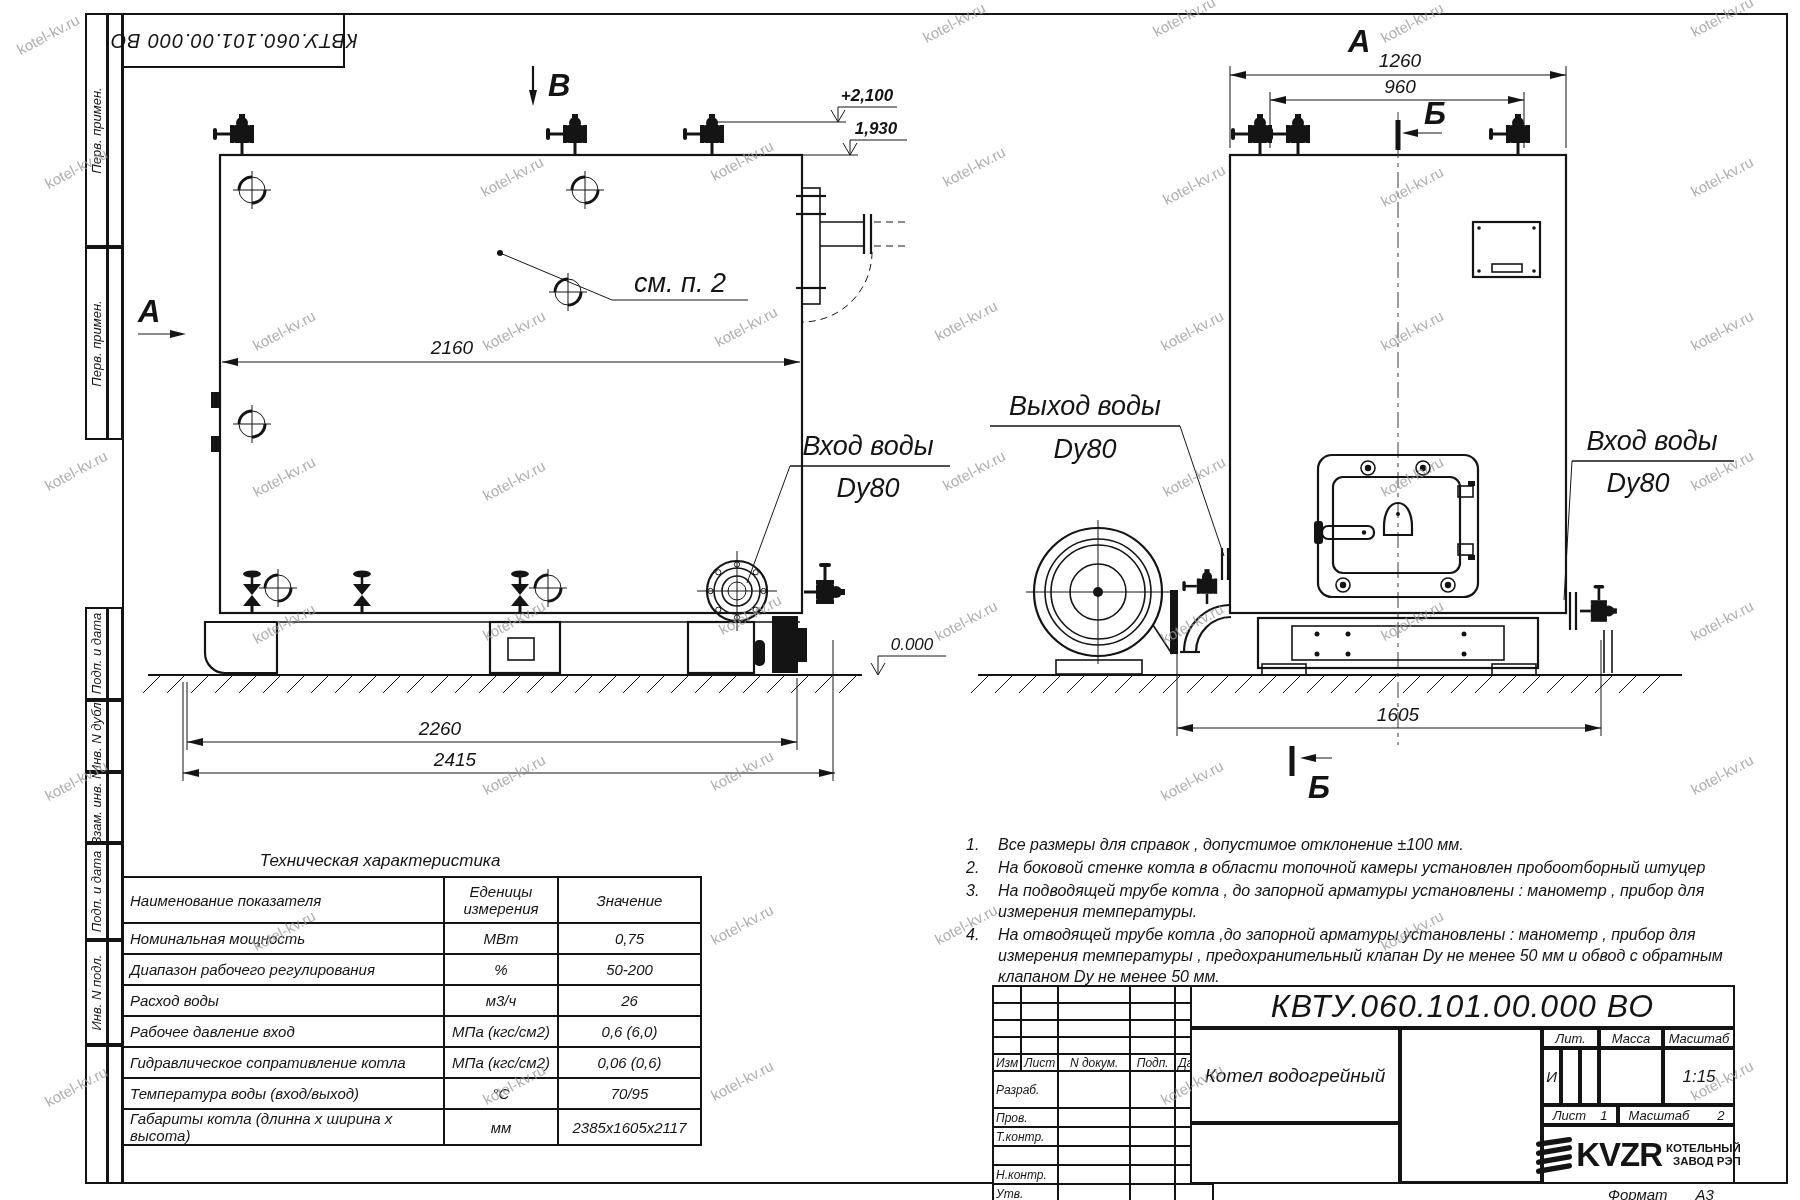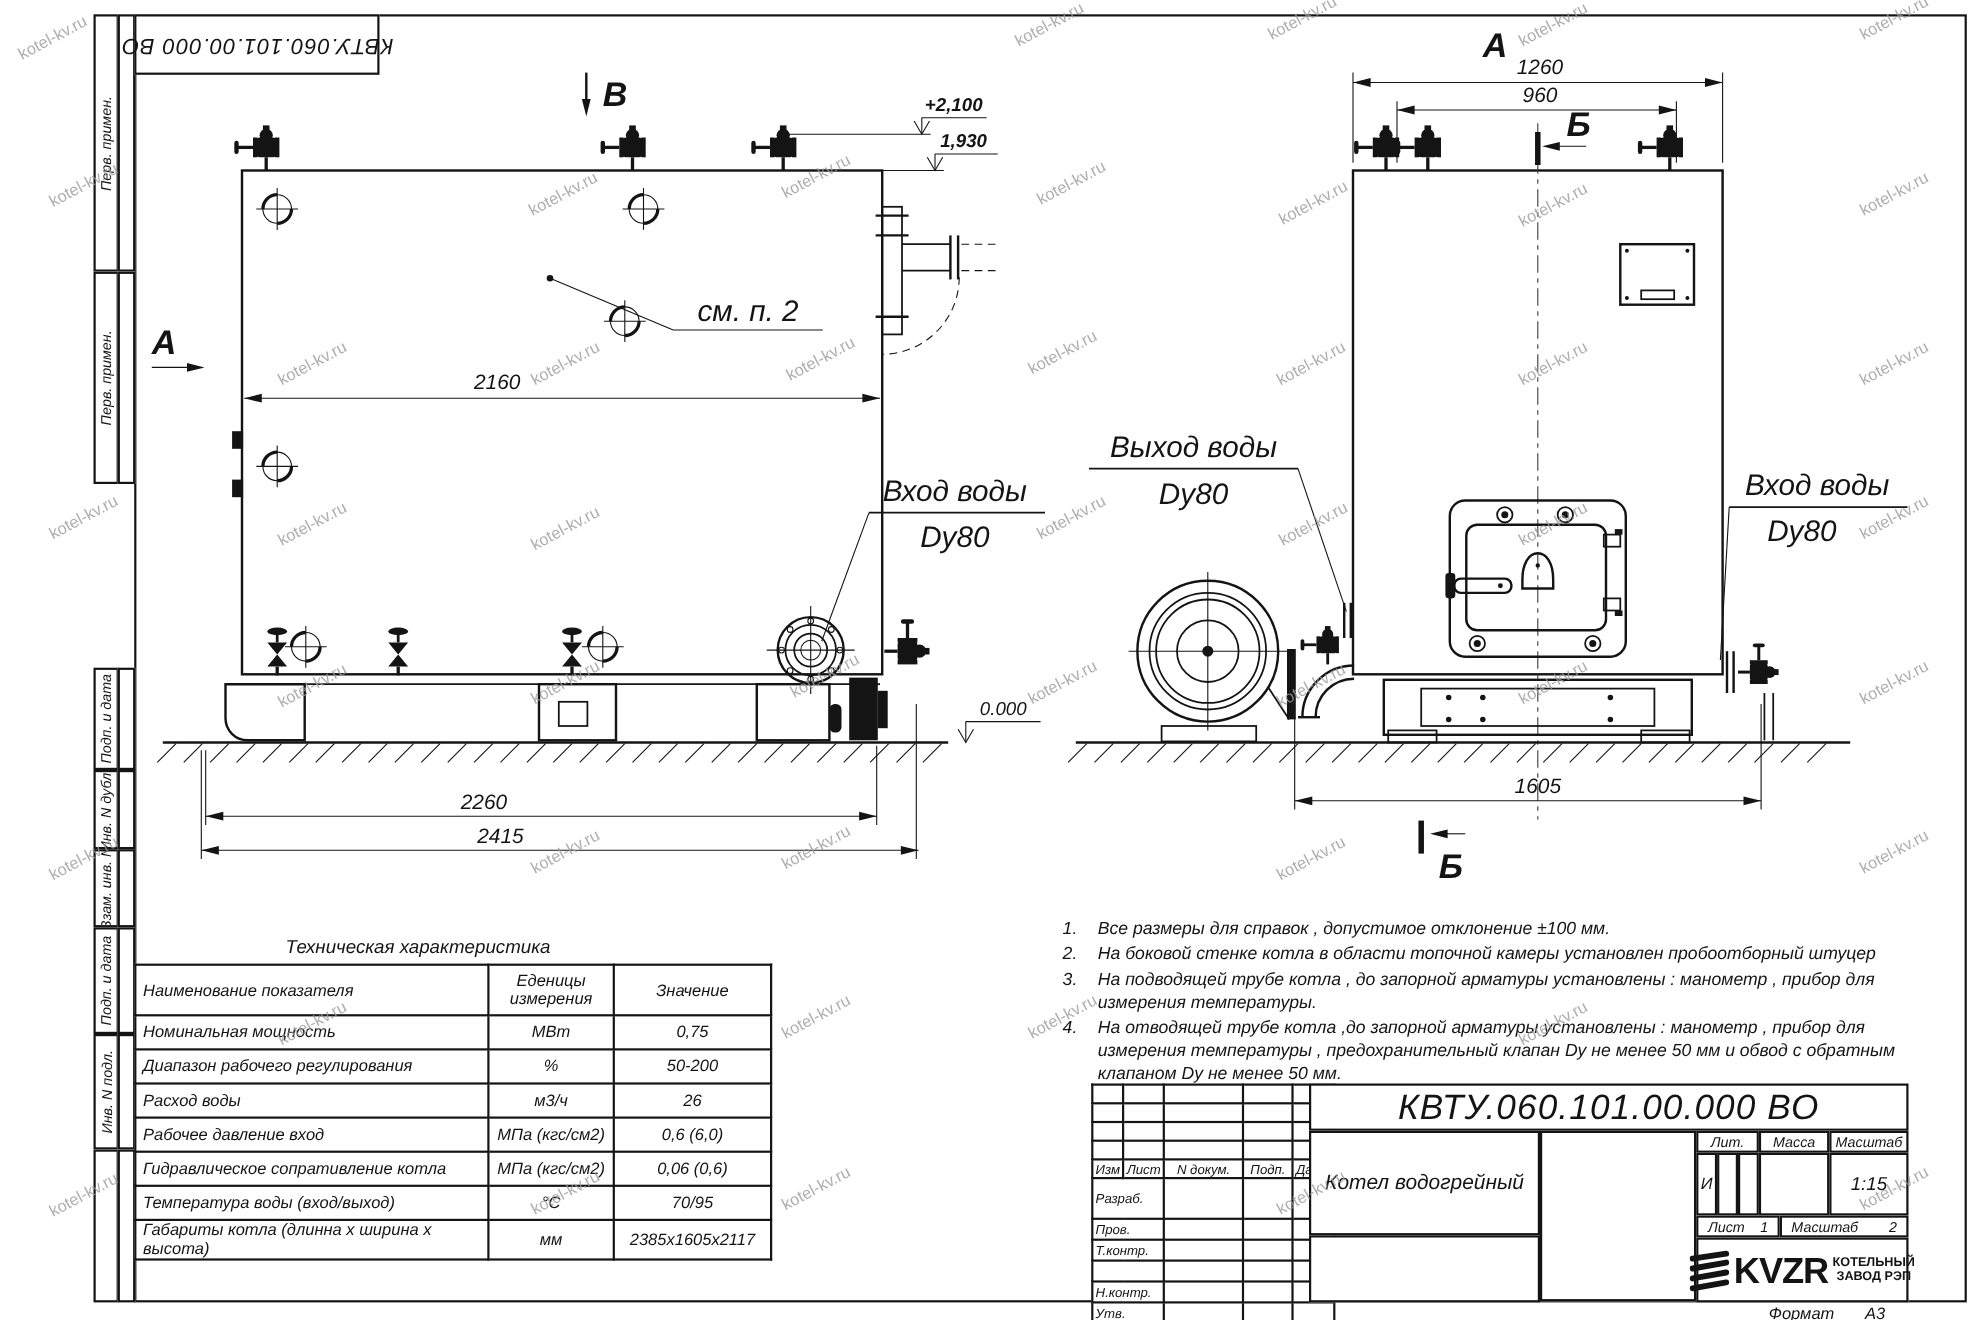--- a/index.html
+++ b/index.html
@@ -39,21 +39,21 @@
   table.spec tr.hd td{height:44px;text-align:center}
   td.cc{text-align:center}
   
   .tb{position:absolute;box-sizing:border-box;border:2px solid #141414;background:#fff;z-index:4;
       display:flex;align-items:center;justify-content:center;font-style:italic}
   table.rev{position:absolute;left:992px;top:985px;border-collapse:collapse;z-index:4;background:#fff}
   table.rev td{border:2px solid #141414;font-style:italic;font-size:12px;padding:0 2px;text-align:center}
   .fmt{position:absolute;left:1608px;top:1186px;display:flex;gap:28px;font-style:italic;font-size:15px;z-index:4}
   .logoRow{display:flex;align-items:center;gap:4px}
   .kvzr{font-weight:700;font-size:33px;letter-spacing:-1px;font-style:normal}
-  .cotext{font-size:11.5px;font-weight:bold;line-height:13px;font-style:normal;text-align:center}
+  .cotext{font-size:11.5px;font-weight:bold;line-height:13px;font-style:normal;text-align:right}
   
   #wm-layer{position:absolute;inset:0;z-index:6;pointer-events:none}
   #wm-layer .wm{position:absolute;color:#9b9b9b;font-size:15px;transform:rotate(-28deg);
                 white-space:nowrap;opacity:.8}
 </style>
 </head>
 <body>
 
 <div class="page">
 

